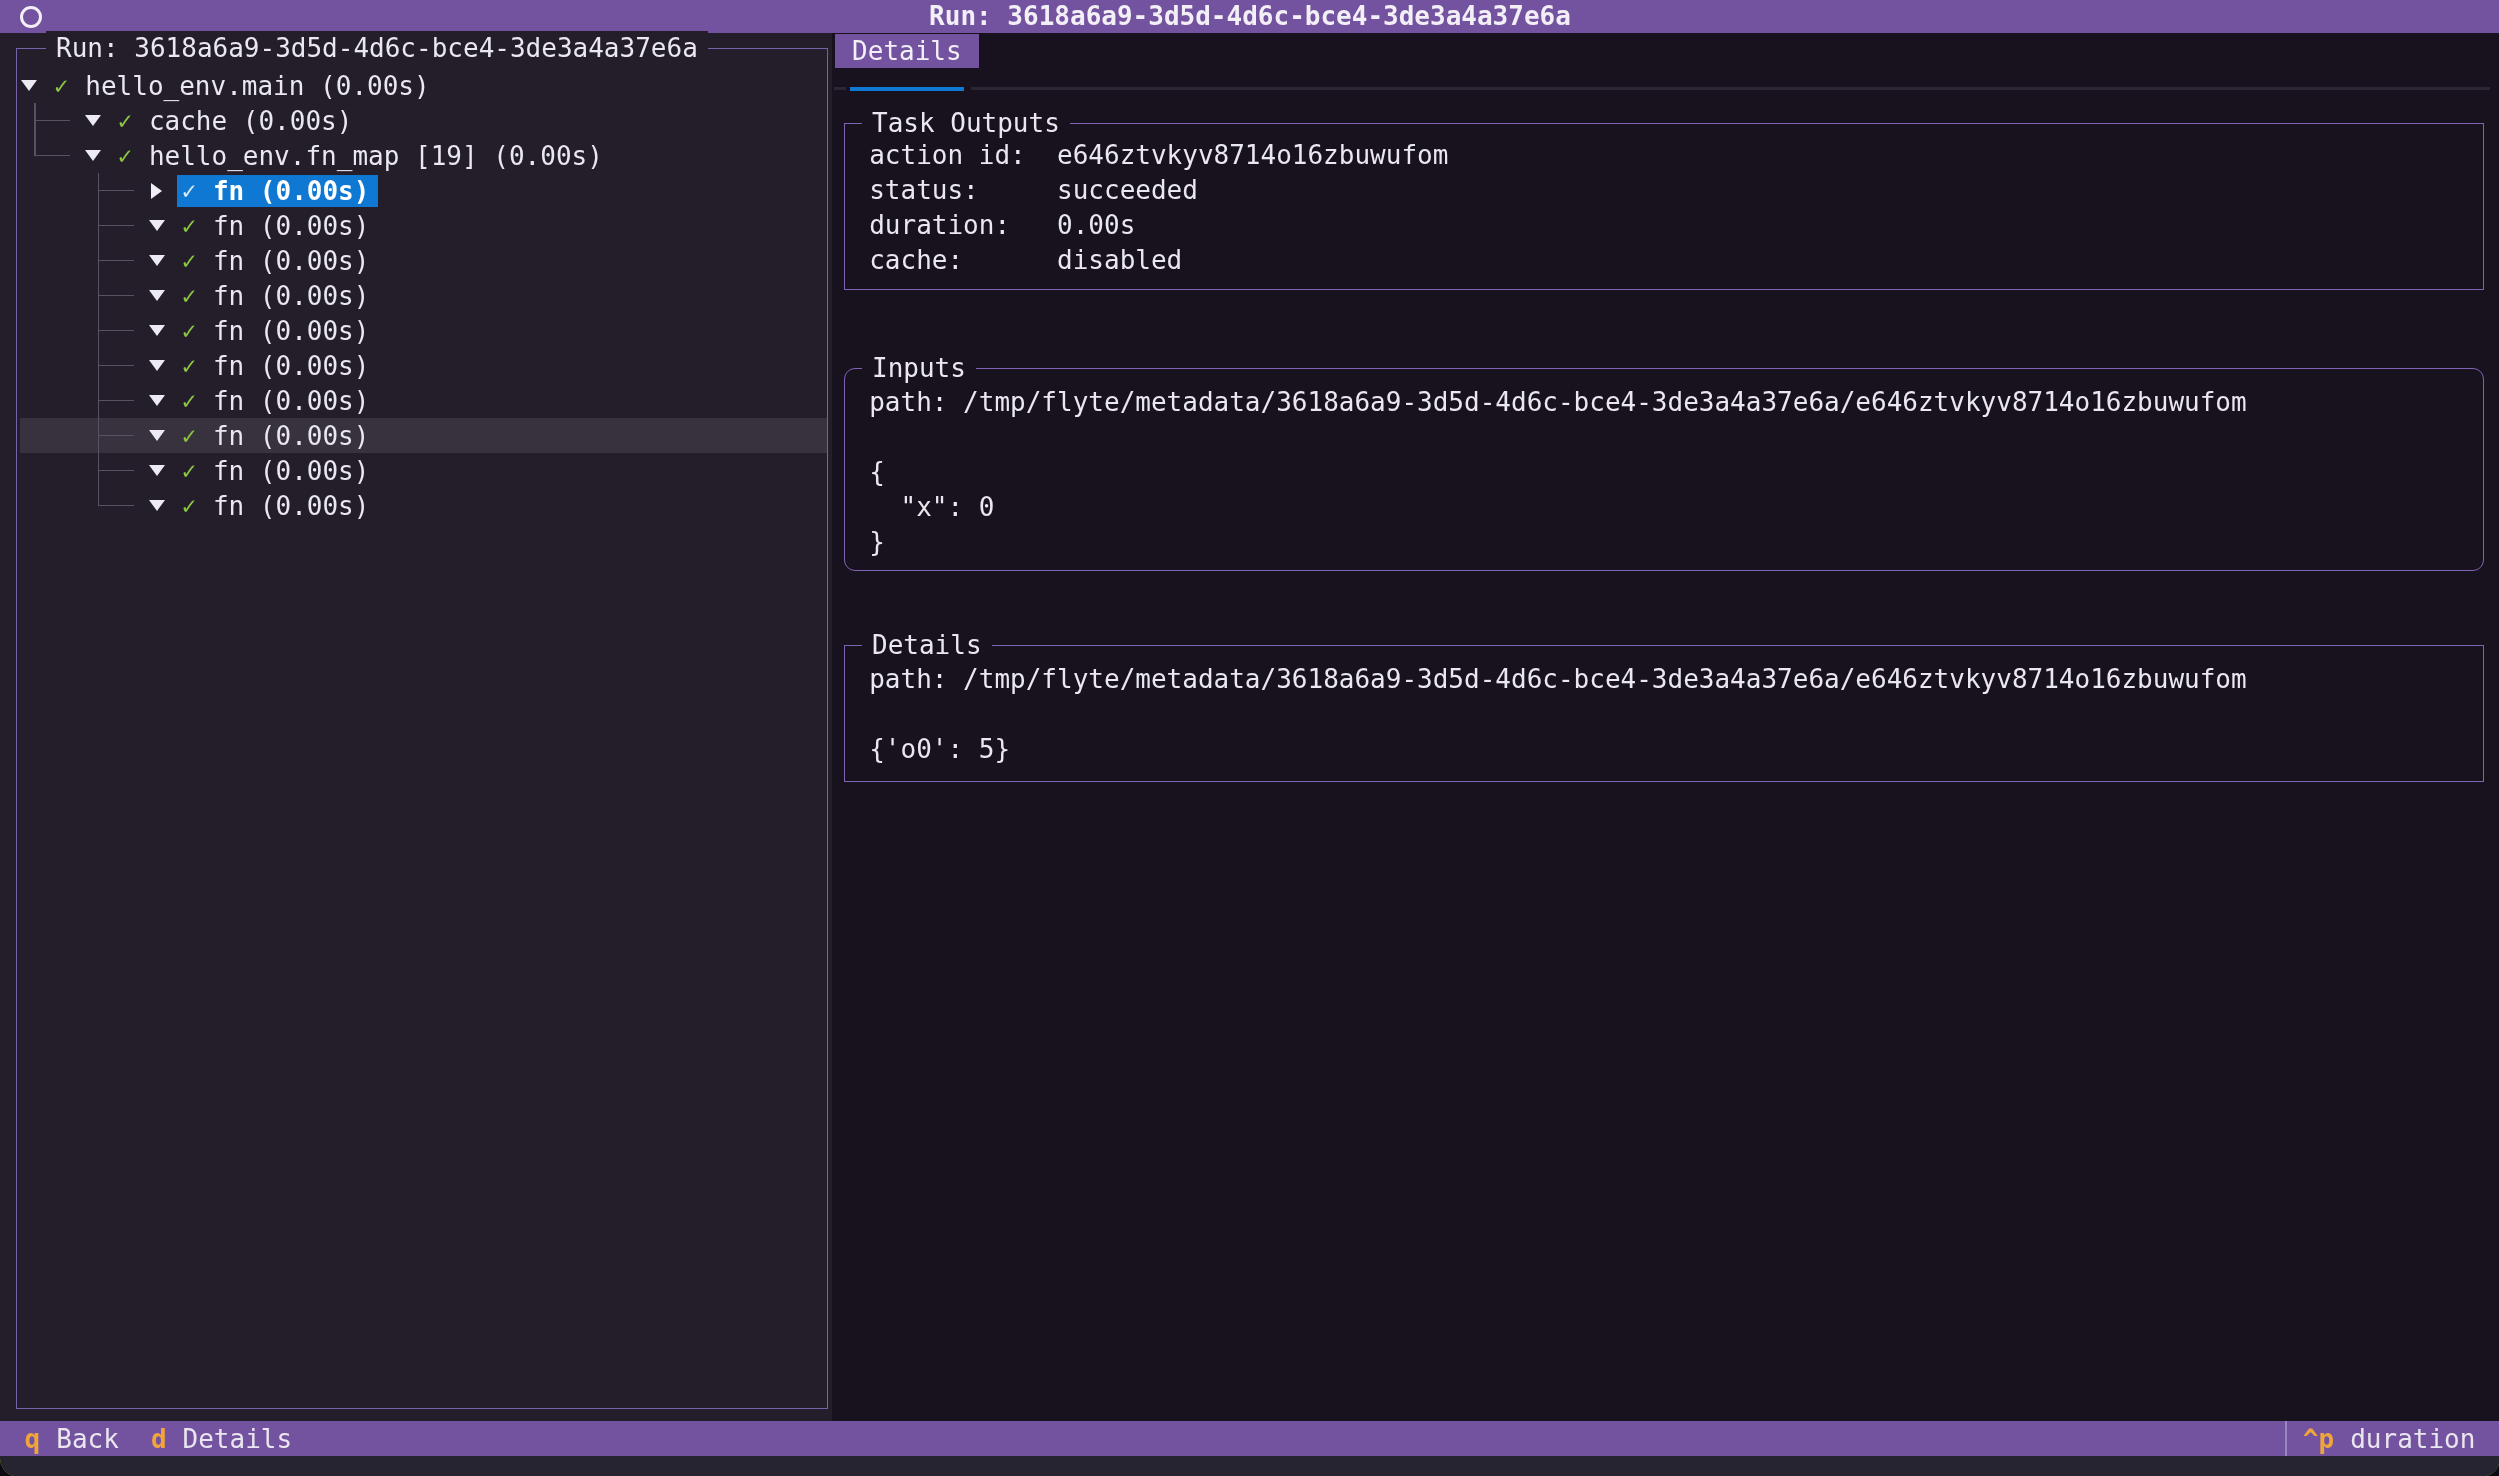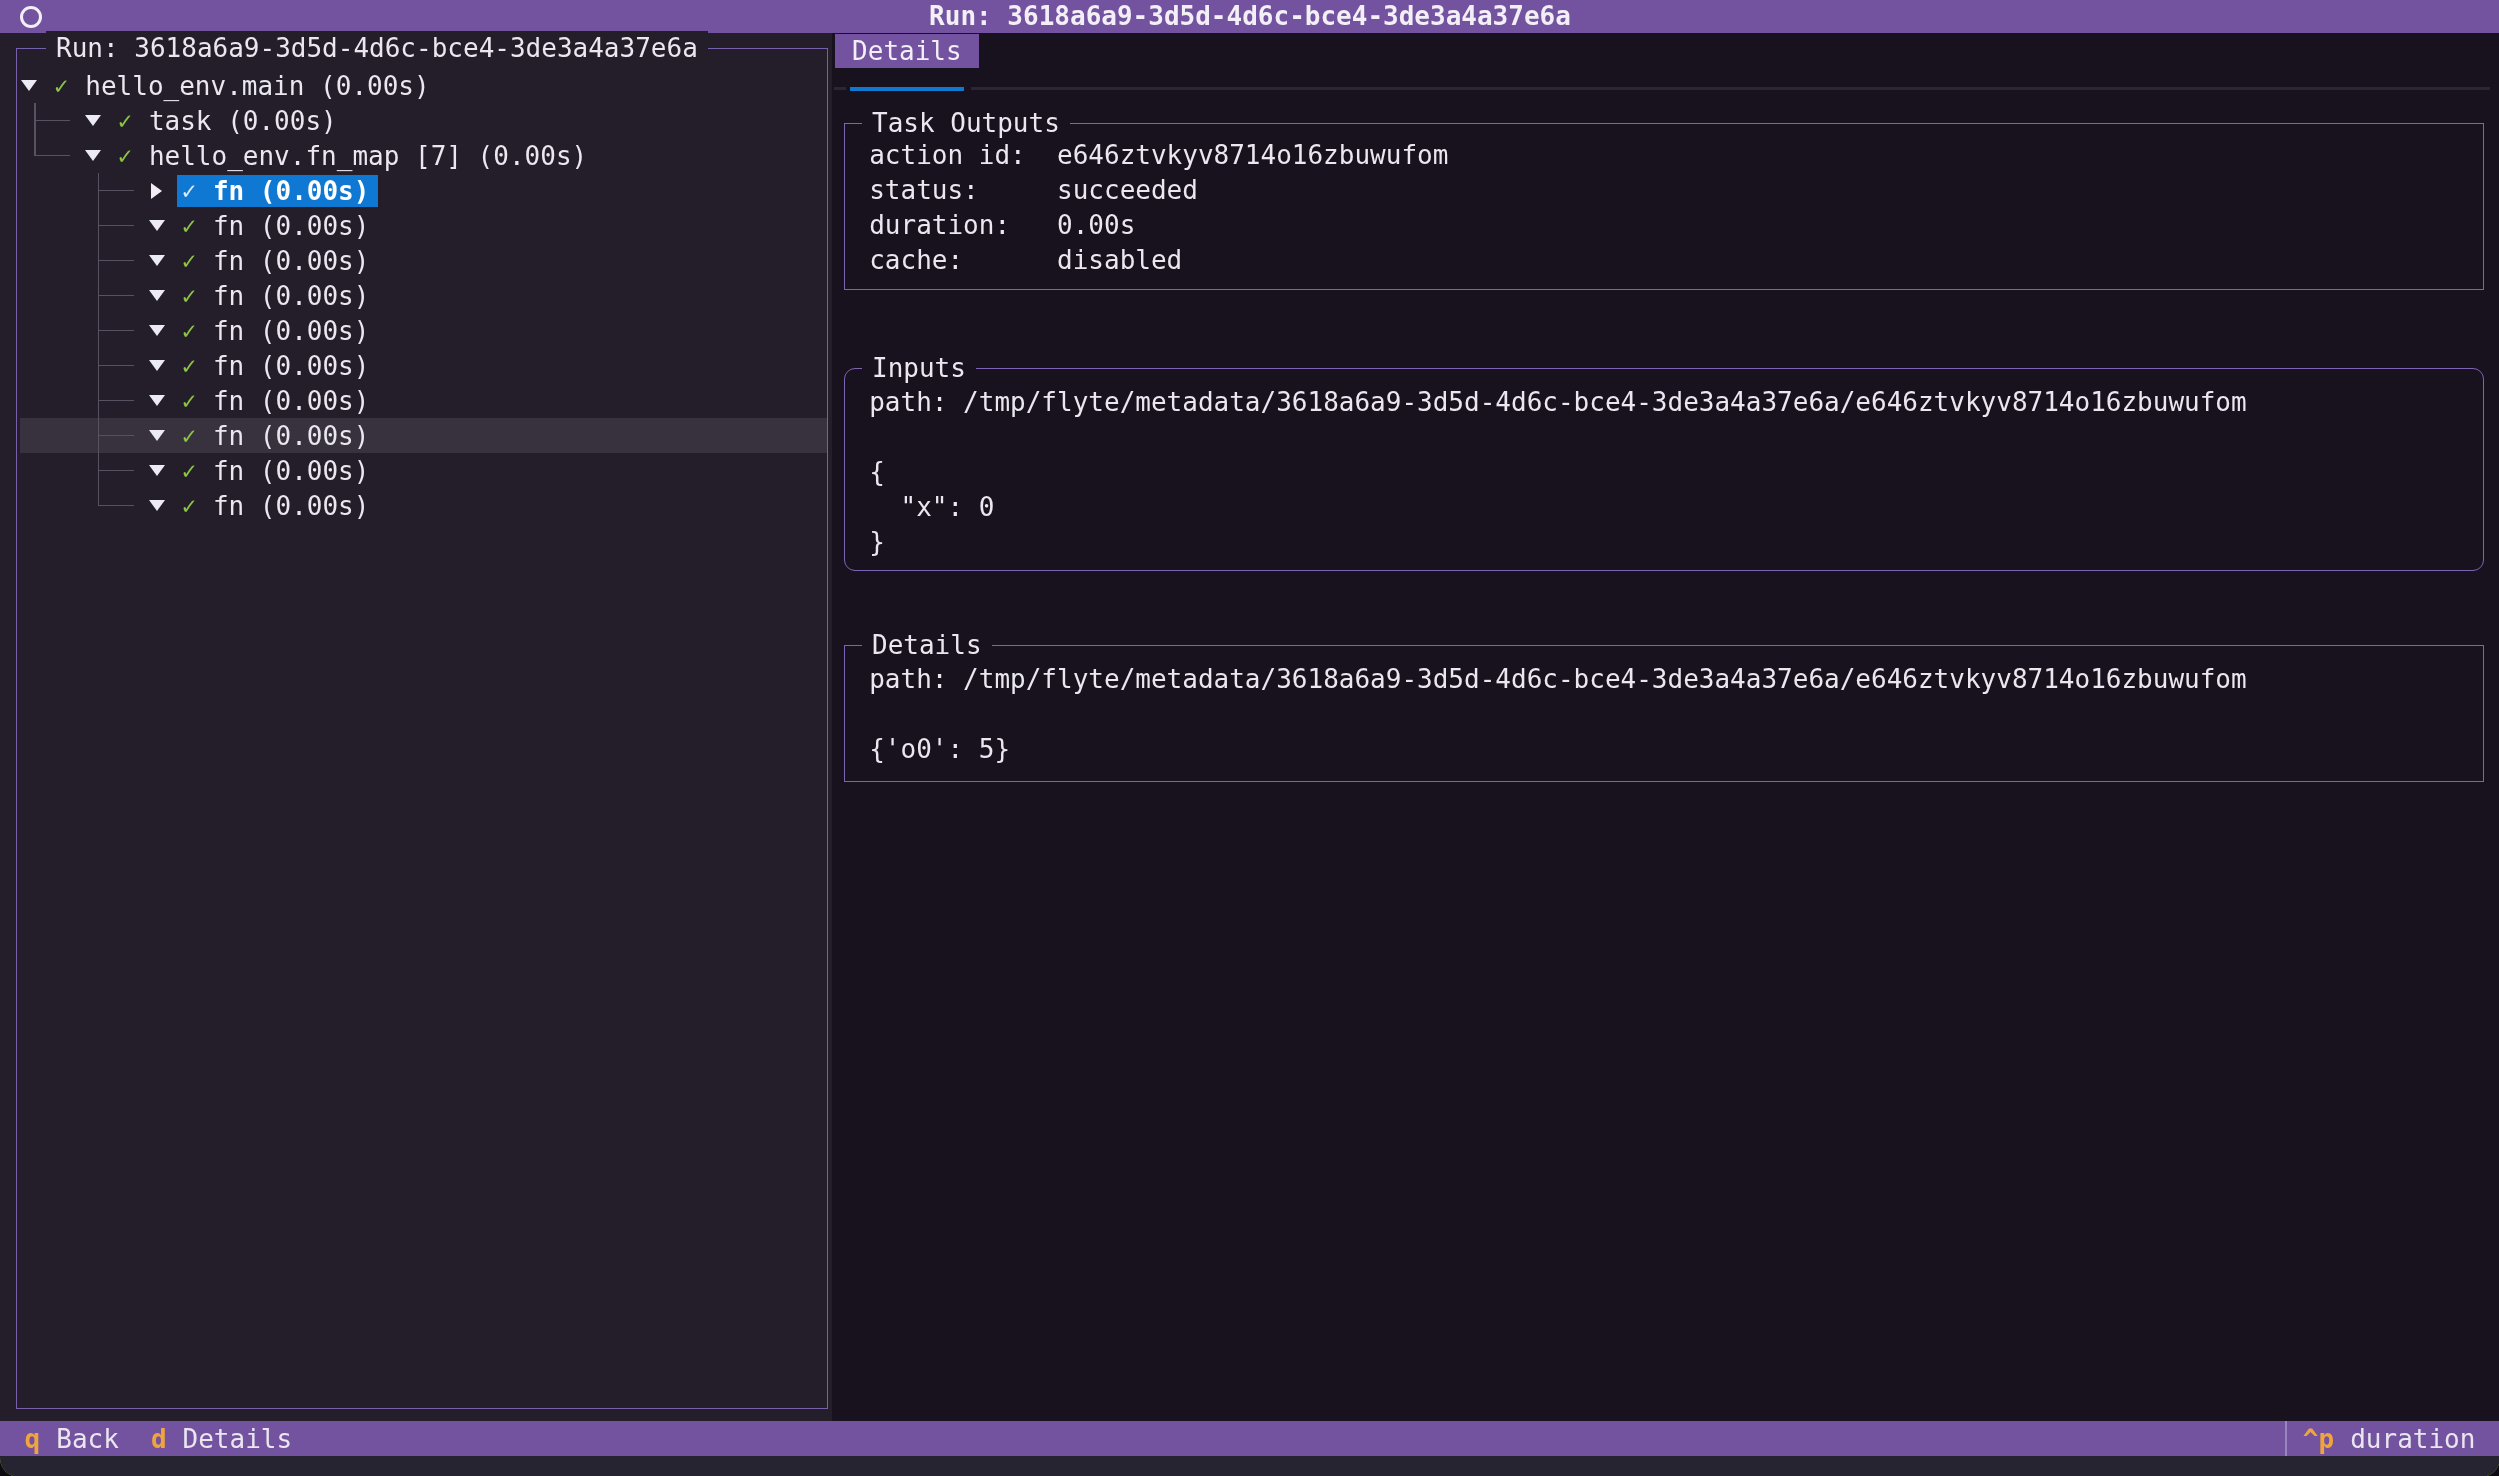--- a/index.html
+++ b/index.html
@@ -92,22 +92,22 @@
     <span class="topbar-title">Run: 3618a6a9-3d5d-4d6c-bce4-3de3a4a37e6a</span>
   </div>
 
   <div class="main">
 
     <div class="left-col">
       <div class="tree-panel">
         <div class="panel-legend">Run: 3618a6a9-3d5d-4d6c-bce4-3de3a4a37e6a</div>
         <div class="tree" id="tree">
             <div class="trow d0"><span class="arrow exp"></span><span class="lblwrap"><span class="check">✓</span><span>hello_env.main (0.00s)</span></span></div>
-            <div class="trow d1"><span class="conn" style="left: 14.5px;"></span><span class="arrow exp"></span><span class="lblwrap"><span class="check">✓</span><span>task (0.00s)</span></span></div>
-            <div class="trow d1"><span class="conn lastc" style="left: 14.5px;"></span><span class="arrow exp"></span><span class="lblwrap"><span class="check">✓</span><span>hello_env.fn_map [7] (0.00s)</span></span></div>
+            <div class="trow d1"><span class="conn" style="left: 14.5px;"></span><span class="arrow exp"></span><span class="lblwrap"><span class="check">✓</span><span>cache (0.00s)</span></span></div>
+            <div class="trow d1"><span class="conn lastc" style="left: 14.5px;"></span><span class="arrow exp"></span><span class="lblwrap"><span class="check">✓</span><span>hello_env.fn_map [19] (0.00s)</span></span></div>
             <div class="trow d2 sel"><span class="conn" style="left: 78px;"></span><span class="arrow col"></span><span class="lblwrap"><span class="check">✓</span><span>fn (0.00s)</span></span></div>
             <div class="trow d2"><span class="conn" style="left: 78px;"></span><span class="arrow exp"></span><span class="lblwrap"><span class="check">✓</span><span>fn (0.00s)</span></span></div>
             <div class="trow d2"><span class="conn" style="left: 78px;"></span><span class="arrow exp"></span><span class="lblwrap"><span class="check">✓</span><span>fn (0.00s)</span></span></div>
             <div class="trow d2"><span class="conn" style="left: 78px;"></span><span class="arrow exp"></span><span class="lblwrap"><span class="check">✓</span><span>fn (0.00s)</span></span></div>
             <div class="trow d2"><span class="conn" style="left: 78px;"></span><span class="arrow exp"></span><span class="lblwrap"><span class="check">✓</span><span>fn (0.00s)</span></span></div>
             <div class="trow d2"><span class="conn" style="left: 78px;"></span><span class="arrow exp"></span><span class="lblwrap"><span class="check">✓</span><span>fn (0.00s)</span></span></div>
             <div class="trow d2"><span class="conn" style="left: 78px;"></span><span class="arrow exp"></span><span class="lblwrap"><span class="check">✓</span><span>fn (0.00s)</span></span></div>
             <div class="trow d2 hov"><span class="conn" style="left: 78px;"></span><span class="arrow exp"></span><span class="lblwrap"><span class="check">✓</span><span>fn (0.00s)</span></span></div>
             <div class="trow d2"><span class="conn" style="left: 78px;"></span><span class="arrow exp"></span><span class="lblwrap"><span class="check">✓</span><span>fn (0.00s)</span></span></div>
             <div class="trow d2"><span class="conn lastc" style="left: 78px;"></span><span class="arrow exp"></span><span class="lblwrap"><span class="check">✓</span><span>fn (0.00s)</span></span></div>

